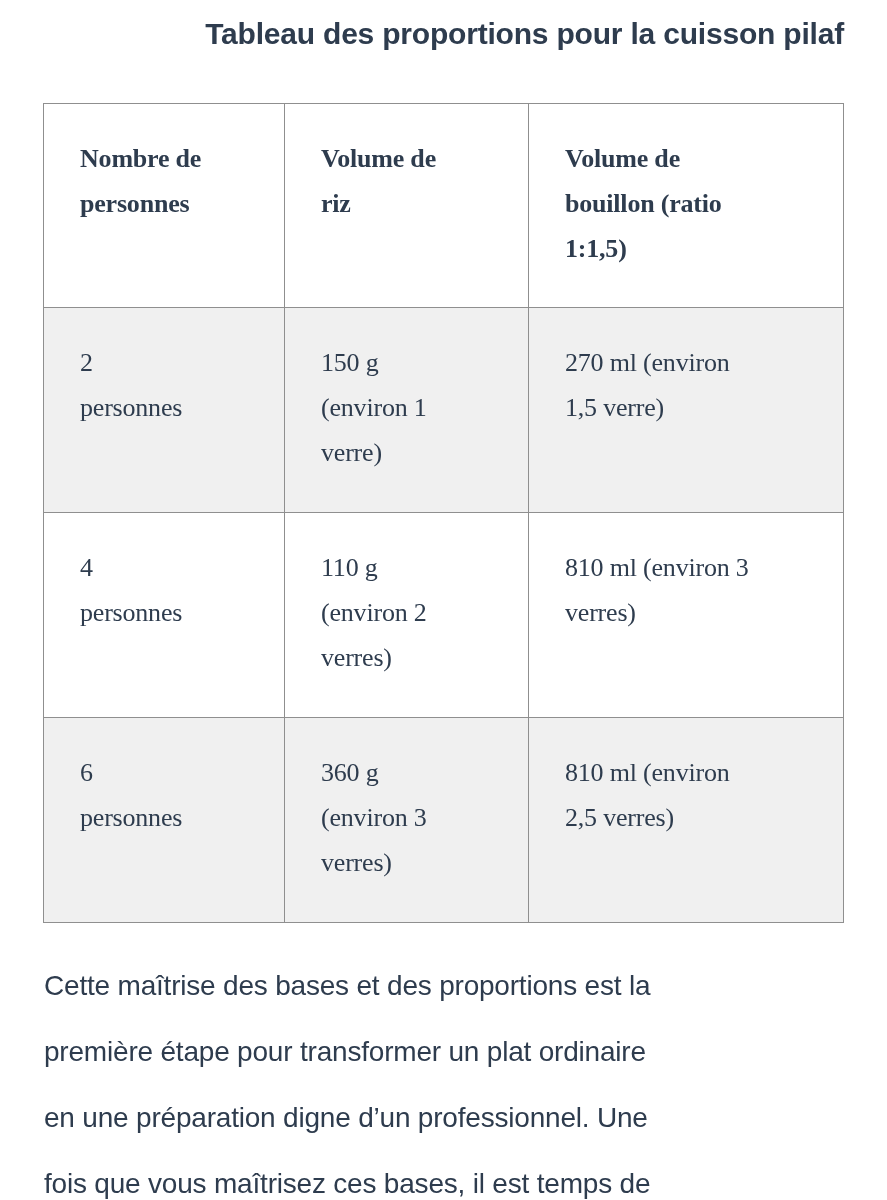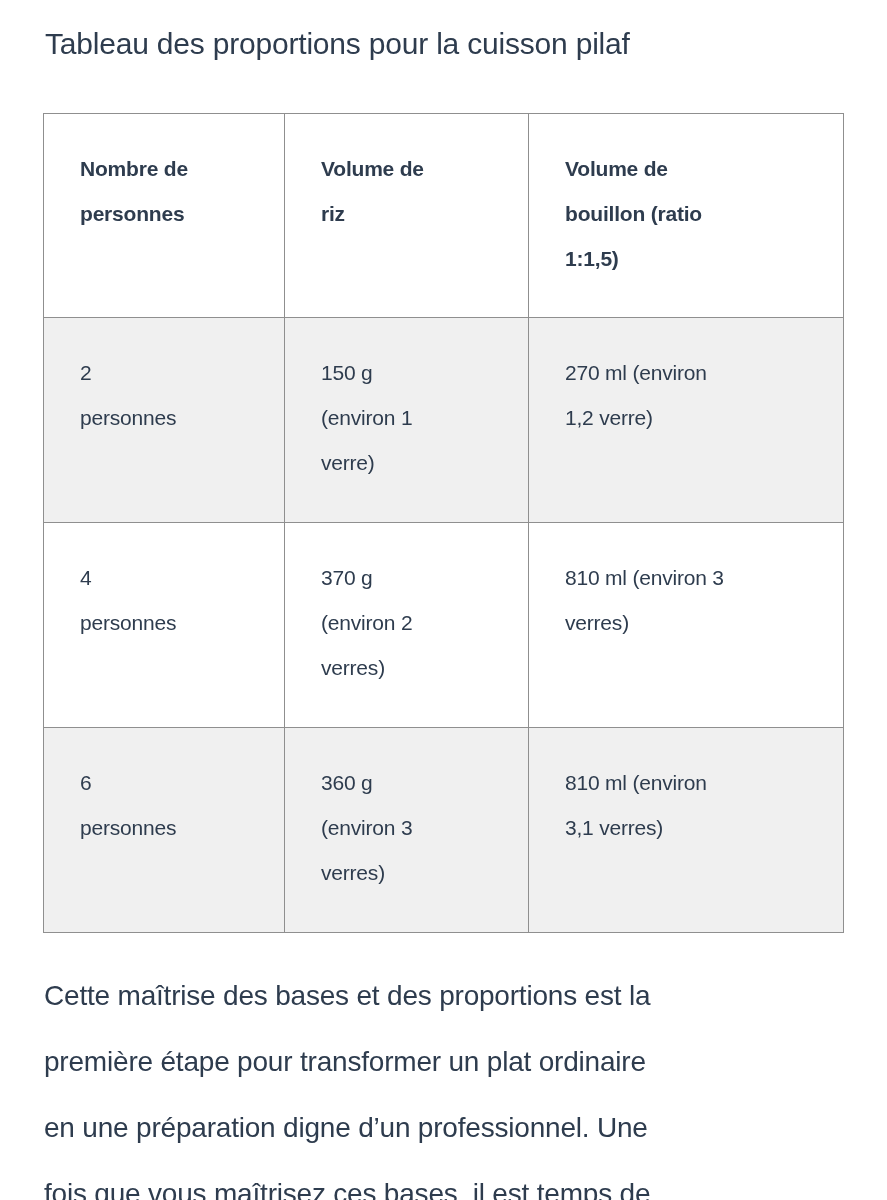--- a/index.html
+++ b/index.html
@@ -11,43 +11,45 @@
     width: 887px;
     height: 1200px;
     overflow: hidden;
     font-family: "Liberation Sans", sans-serif;
     color: #2e3c4e;
   }
   .page {
     padding: 0 43px;
   }
   .title {
-    margin: 25px 0 0 2px;
+    margin: 15px 0 0 2px;
     font-size: 30px;
-    font-weight: 400;
+    font-weight: 700;
     line-height: 38px;
     letter-spacing: -0.2px;
+    text-align: right;
   }
   table.proportions {
     margin-top: 50px;
     border-collapse: collapse;
     width: 100%;
     table-layout: fixed;
   }
   col.c1 { width: 241px; }
   col.c2 { width: 244px; }
   th, td {
     border: 1px solid #8f8f8f;
     vertical-align: top;
     text-align: left;
     padding: 32px 18px 18px 36px;
-    font-size: 21px;
+    font-size: 26px;
     line-height: 45px;
     white-space: pre-line;
     letter-spacing: -0.2px;
+    font-family: Liberation Serif, serif;
   }
   th { font-weight: 700; }
   td { font-weight: 400; }
   thead tr { height: 204px; }
   tbody tr { height: 205px; }
   tbody tr:nth-child(odd) td { background: #f0f0f0; }
   tbody tr:nth-child(even) td { background: #ffffff; }
   .para {
     margin: 30px 0 0 1px;
     font-size: 28px;
@@ -82,39 +84,39 @@
       </tr>
     </thead>
     <tbody>
       <tr>
         <td>2
 personnes</td>
         <td>150 g
 (environ 1
 verre)</td>
         <td>270 ml (environ
-1,2 verre)</td>
+1,5 verre)</td>
       </tr>
       <tr>
         <td>4
 personnes</td>
-        <td>370 g
+        <td>110 g
 (environ 2
 verres)</td>
         <td>810 ml (environ 3
 verres)</td>
       </tr>
       <tr>
         <td>6
 personnes</td>
         <td>360 g
 (environ 3
 verres)</td>
         <td>810 ml (environ
-3,1 verres)</td>
+2,5 verres)</td>
       </tr>
     </tbody>
   </table>
 
   <p class="para">Cette maîtrise des bases et des proportions est la
 première étape pour transformer un plat ordinaire
 en une préparation digne d’un professionnel. Une
 fois que vous maîtrisez ces bases, il est temps de</p>
 
 </main>

